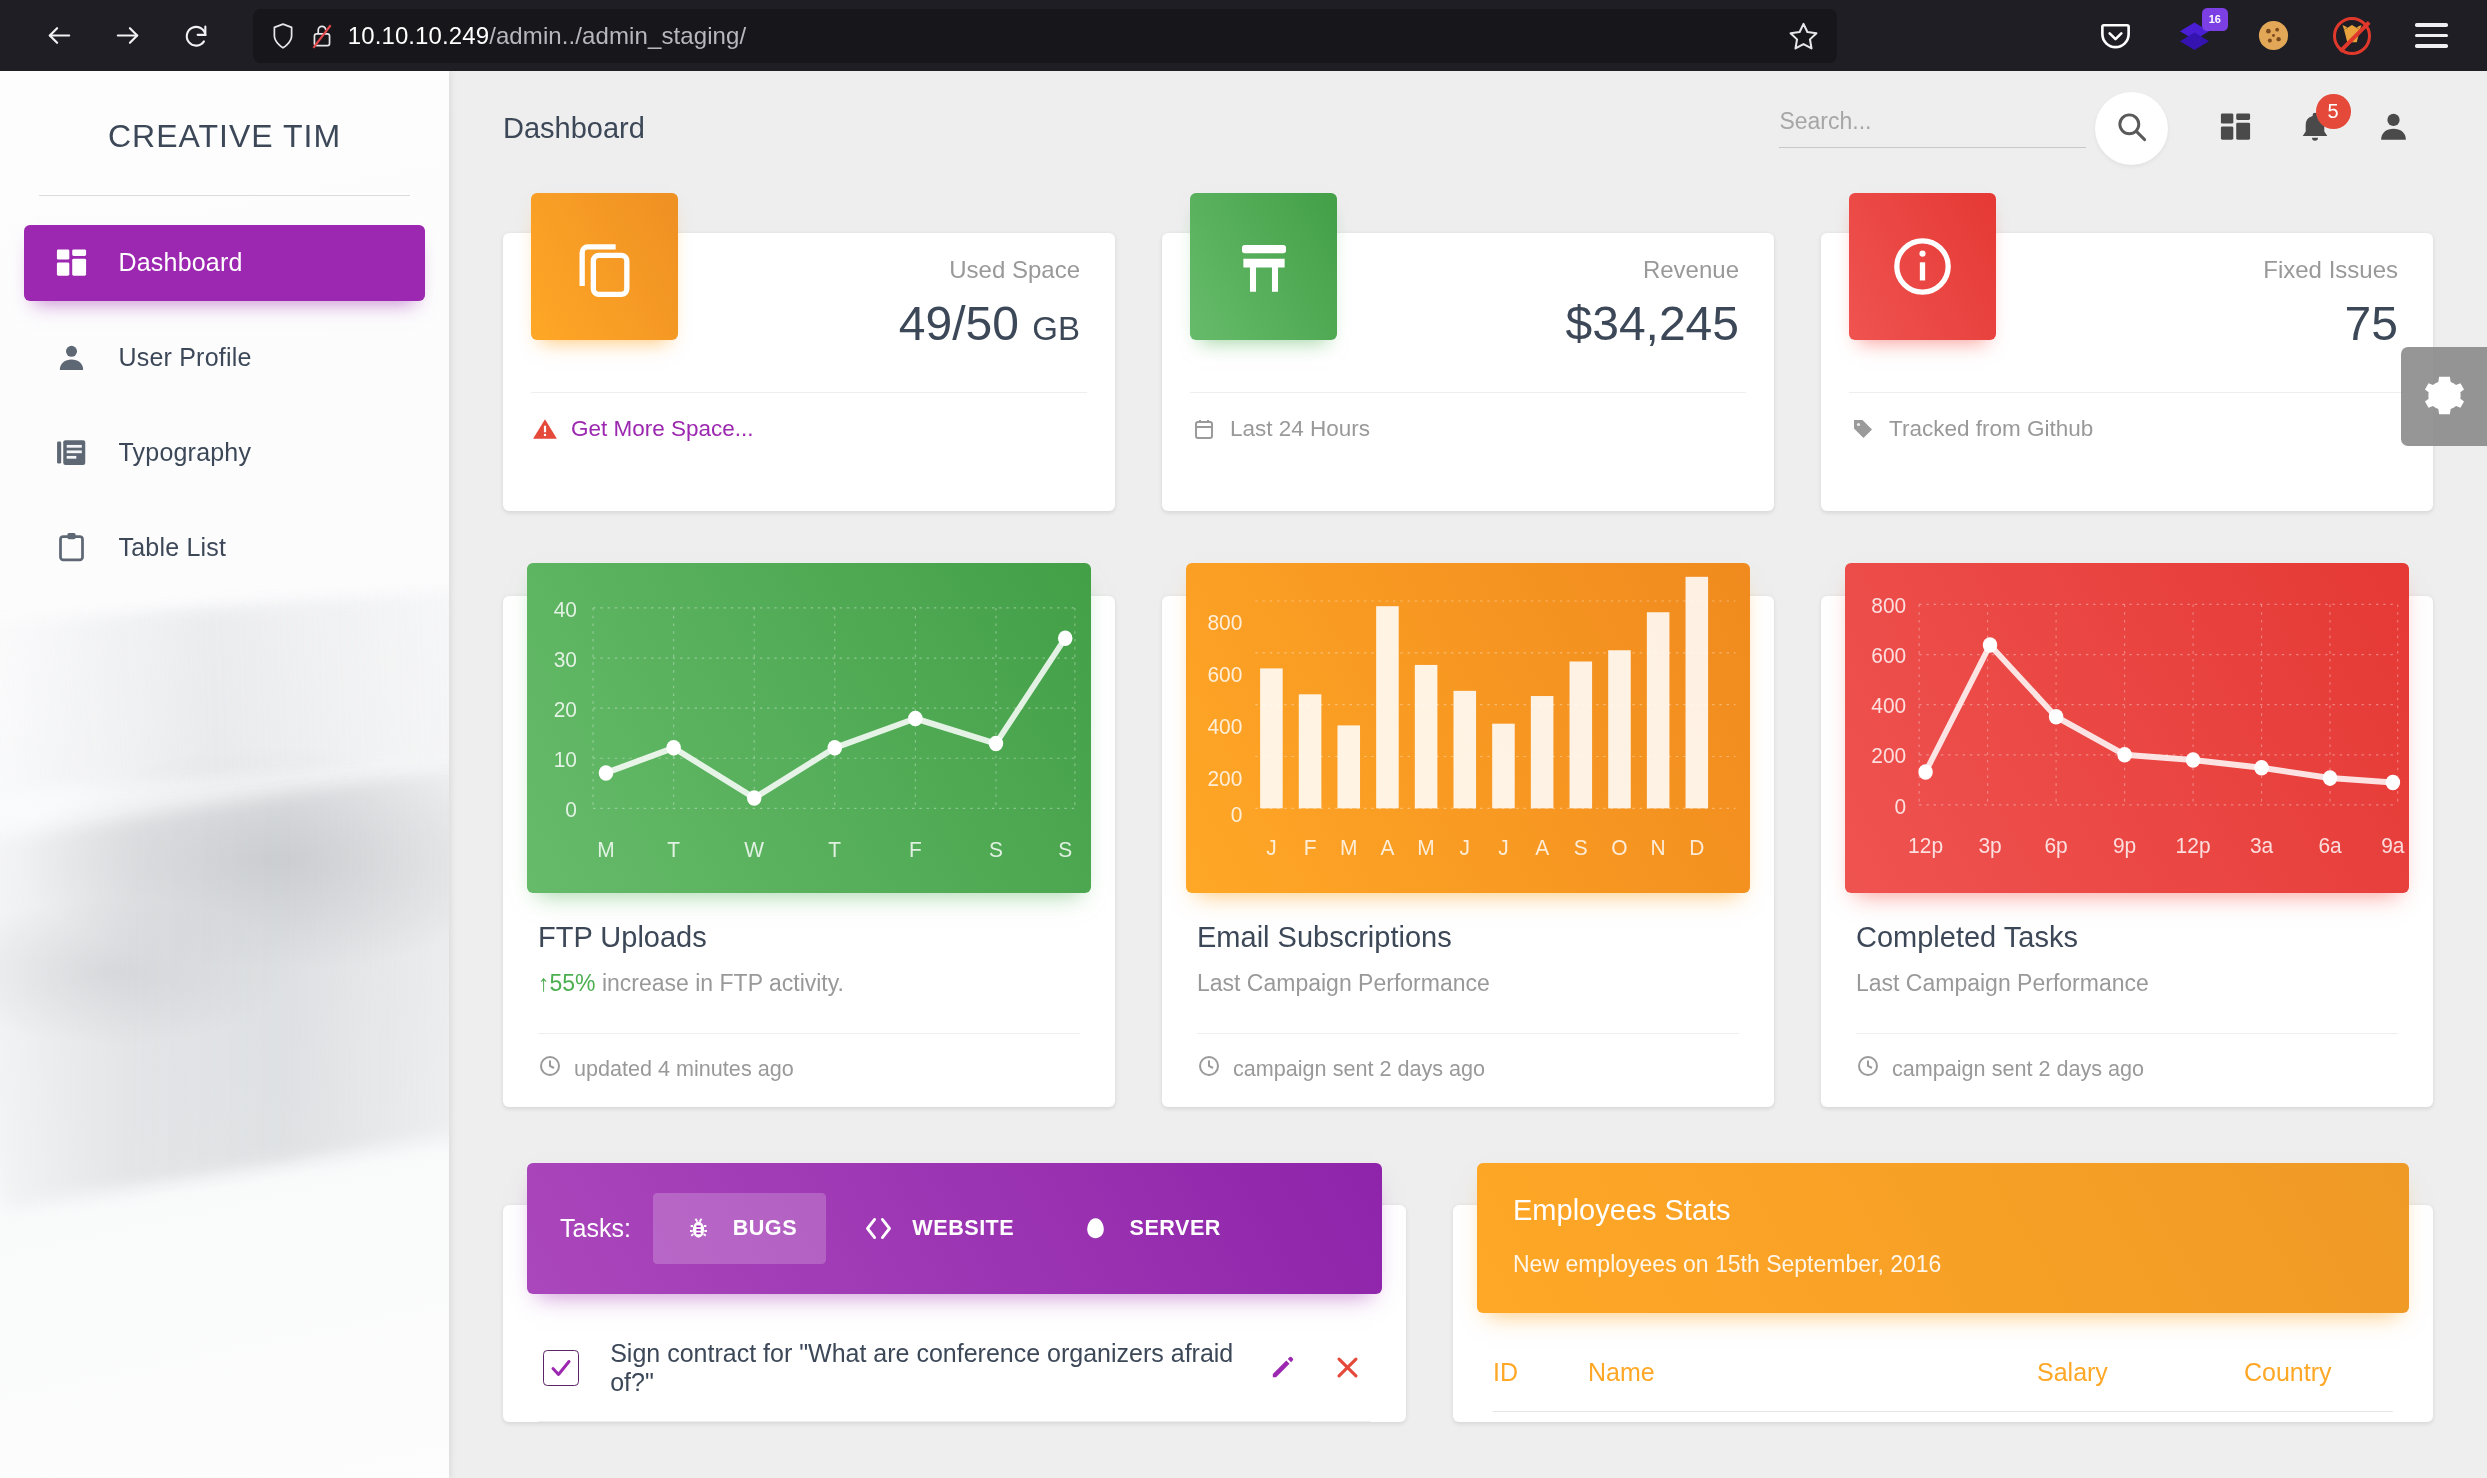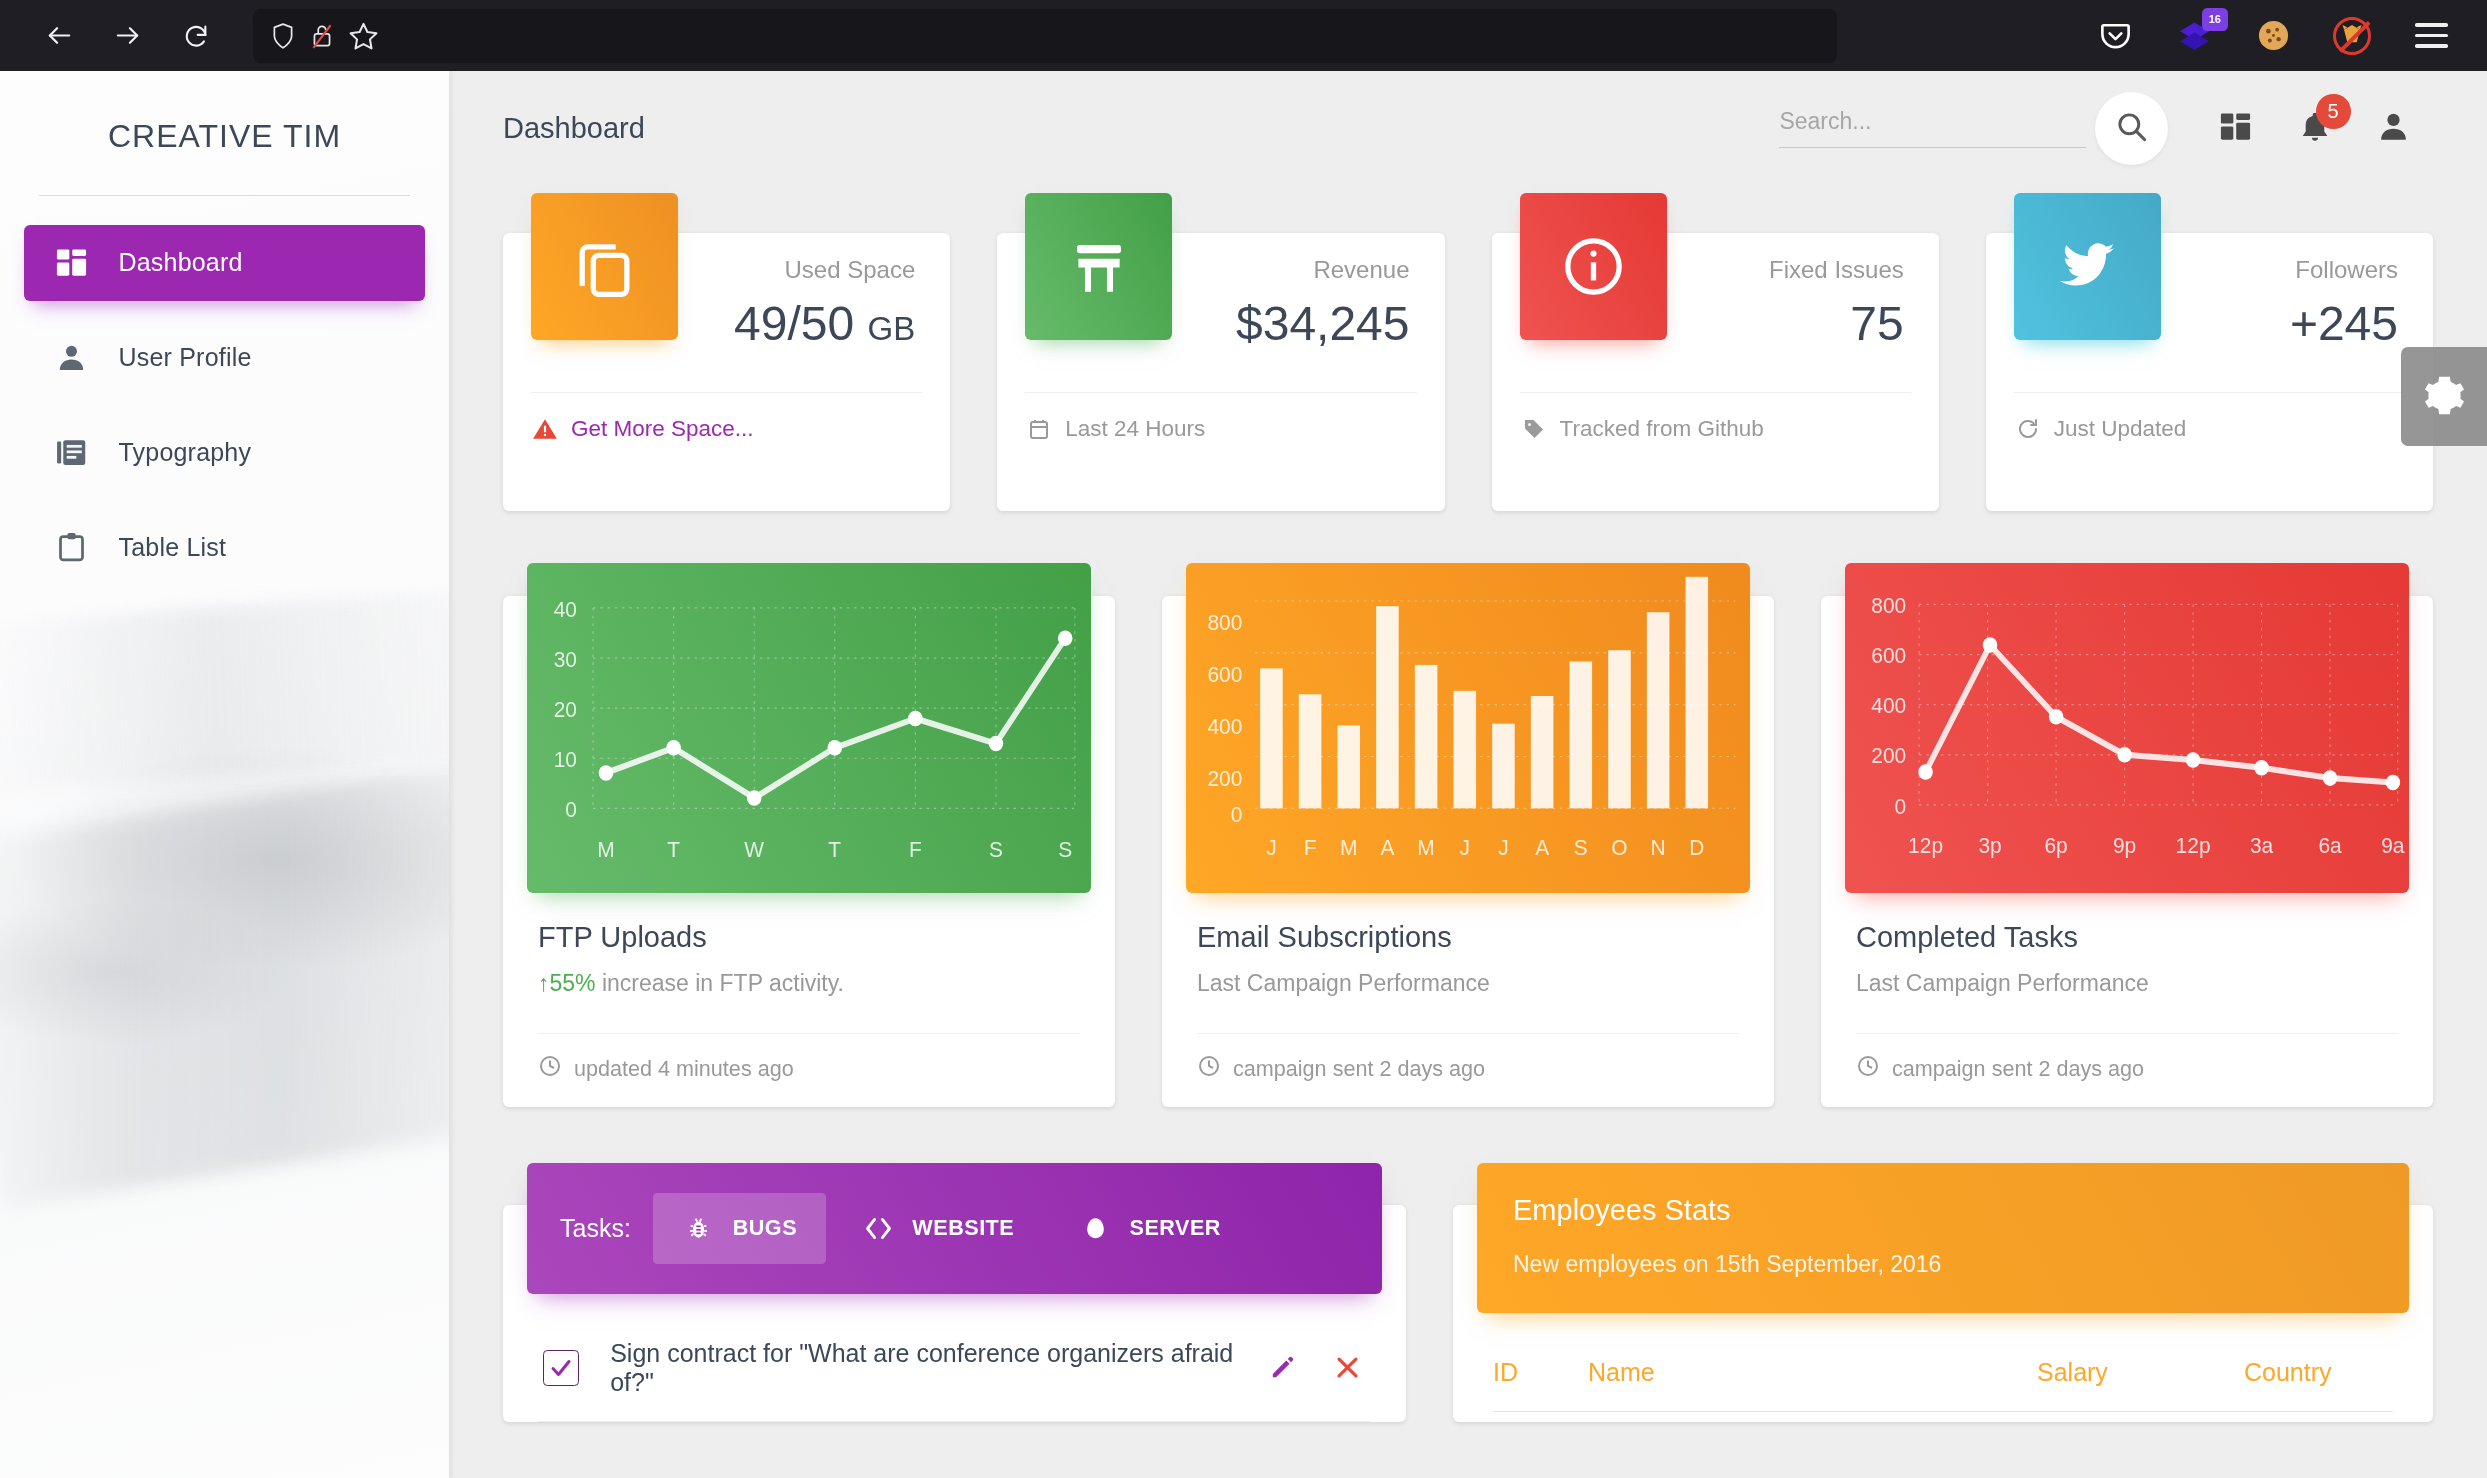--- a/index.html
+++ b/index.html
@@ -342,20 +342,21 @@
           <path d="M12 2 L20 5 V13 C20 19 12 24 12 24 C12 24 4 19 4 13 V5 Z"></path>
         </svg>
     </span>
     <span class="url-lock">
       <svg width="24" height="28" viewBox="0 0 22 26">
           <rect x="4" y="11" width="14" height="11" rx="2" fill="none" stroke="#e7e7ea" stroke-width="1.6"></rect>
           <path d="M7.5 11 V7.5 a3.5 3.5 0 0 1 7 0" fill="none" stroke="#e7e7ea" stroke-width="1.6"></path>
           <line x1="3" y1="24" x2="19" y2="3" stroke="#e5484d" stroke-width="2"></line>
         </svg>
     </span>
+    <span class="url-text"><b>10.10.10.249</b><span>/admin../admin_staging/</span></span>
     <span class="url-star">
       <svg width="31" height="31" viewBox="0 0 24 24" fill="none" stroke="#e7e7ea" stroke-width="1.6" stroke-linejoin="round">
           <polygon points="12 3 15 9.3 22 10.2 17 15 18.2 22 12 18.7 5.8 22 7 15 2 10.2 9 9.3"></polygon>
         </svg>
     </span>
   </div>
 
   <div class="chrome-right">
     <div class="ext-icon">
       <svg width="35" height="35" viewBox="0 0 24 24" fill="none" stroke="#ffffff" stroke-width="1.8" stroke-linecap="round" stroke-linejoin="round">
@@ -579,41 +580,20 @@
             <span class="fi">
               <svg width="24" height="24" viewBox="0 0 24 24" fill="#9a9a9a">
                   <path d="M3 3 h8.5 L21 12.5 L12.5 21 L3 11.5 z"></path>
                   <circle cx="7.5" cy="7.5" r="1.6" fill="#eee"></circle>
                 </svg>
             </span>
             <span>Tracked from Github</span>
           </div>
         </div>
 
-        <div class="stat-card">
-          <div class="stat-icon" style="background:linear-gradient(60deg,#4fc3e0,#45a9c6);box-shadow:0 10.4px 19px -8.6px rgba(0,188,212,.55)">
-            <svg width="66" height="66" viewBox="0 0 24 24" fill="#fff">
-                <path d="M22 5.2a7.6 7.6 0 0 1-2.2.6 3.9 3.9 0 0 0 1.7-2.1 7.8 7.8 0 0 1-2.5.95A3.85 3.85 0 0 0 12.4 8.1a10.9 10.9 0 0 1-7.9-4 3.85 3.85 0 0 0 1.2 5.15 3.8 3.8 0 0 1-1.75-.5v.05a3.86 3.86 0 0 0 3.1 3.78 3.9 3.9 0 0 1-1.74.07 3.86 3.86 0 0 0 3.6 2.68A7.75 7.75 0 0 1 2 17a10.9 10.9 0 0 0 5.9 1.73c7.1 0 11-5.9 11-11v-.5A7.8 7.8 0 0 0 22 5.2z"></path>
-              </svg>
-          </div>
-          <div class="stat-top">
-            <div class="stat-label">Followers</div>
-            <div class="stat-value">+245</div>
-          </div>
-          <div class="stat-divider"></div>
-          <div class="stat-foot">
-            <span class="fi">
-              <svg width="24" height="24" viewBox="0 0 24 24" fill="none" stroke="#9a9a9a" stroke-width="2" stroke-linecap="round">
-                  <path d="M20 12a8 8 0 1 1-2.4-5.7"></path>
-                  <polyline points="20 3 20 8 15 8"></polyline>
-                </svg>
-            </span>
-            <span>Just Updated</span>
-          </div>
-        </div>
 
       </div>
 
       <div class="row">
 
         <div class="chart-card">
           <div class="chart-box green">
             <svg viewBox="0 0 700 382" width="100%" height="330" preserveAspectRatio="none">
               <g>
                 <line class="cg" x1="82" y1="52" x2="680" y2="52"></line>

